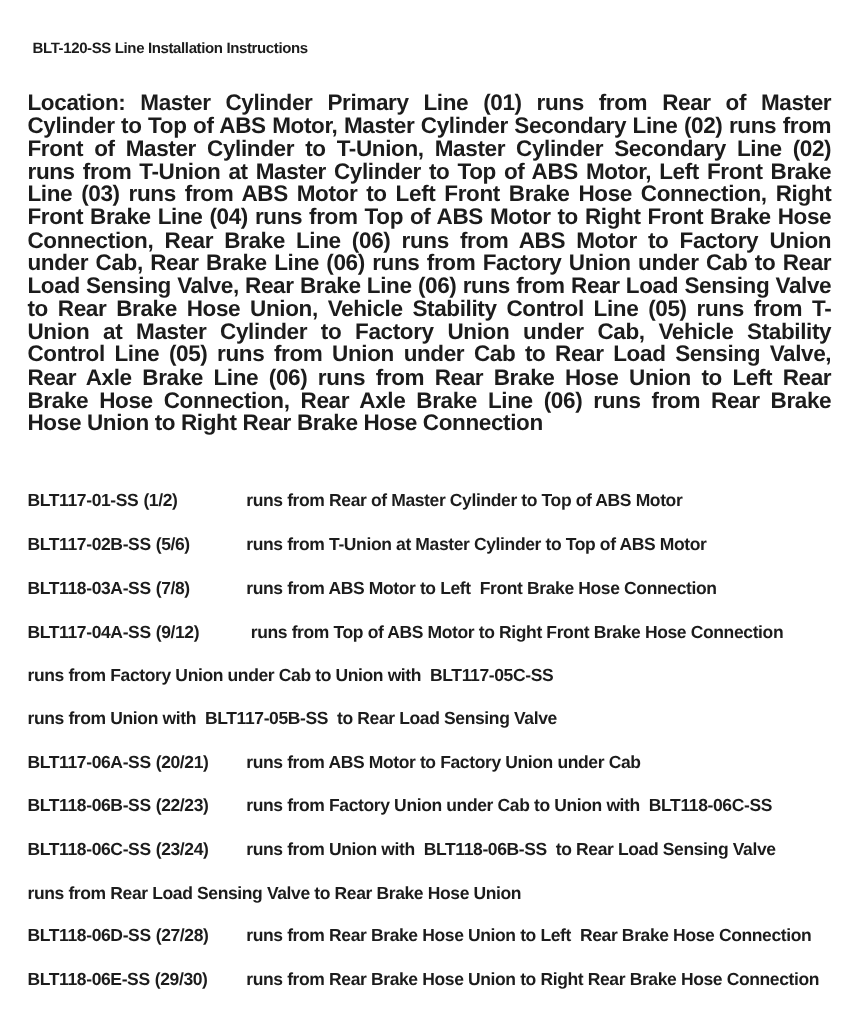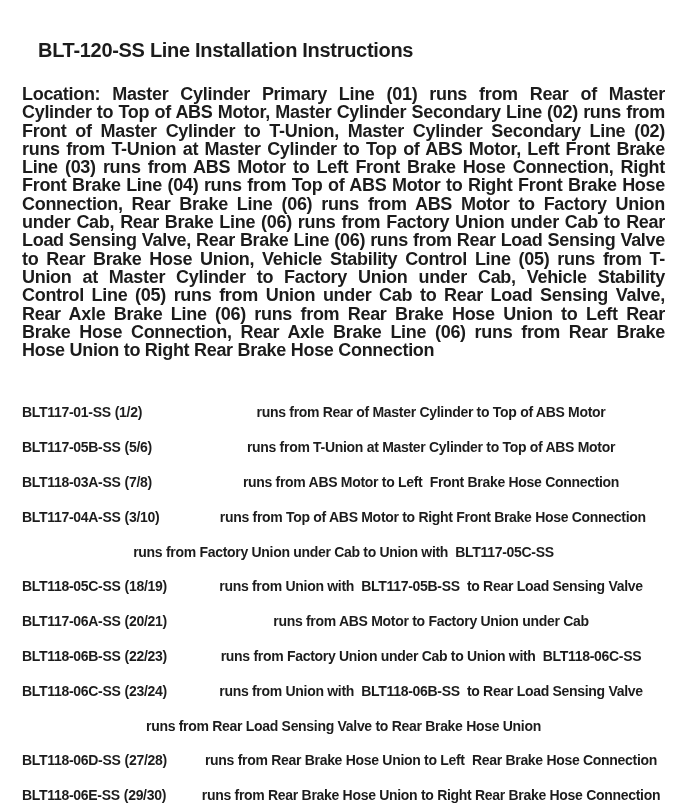--- a/index.html
+++ b/index.html
@@ -17,22 +17,22 @@
     -webkit-font-smoothing: antialiased;
   }
   .page {
     box-sizing: border-box;
     width: 687px;
     height: 807px;
     padding: 24px 22px 0 22px;
     background: #ffffff;
   }
   .doc-title {
-    margin: 16px;
-    font-size: 20px;
+    margin: 4px;
+    font-size: 12px;
     line-height: 21px;
     letter-spacing: -0.3px;
     font-weight: bold;
   }
   .location-paragraph {
     margin: 24px 0 0 0;
     width: 643px;
     font-size: 18px;
     line-height: 18.3px;
     letter-spacing: -0.3px;
@@ -54,61 +54,59 @@
   .line-label {
     flex: 0 0 163px;
     white-space: pre;
   }
   .line-label .pair {
     margin-left: 4px;
   }
   .line-desc {
     flex: 1 1 auto;
     white-space: pre-wrap;
-    text-align: center;
   }
 </style>
 </head>
 <body>
 
 <div class="page">
 
   <h1 class="doc-title">BLT-120-SS Line Installation Instructions</h1>
 
   <p class="location-paragraph">Location: Master Cylinder Primary Line (01) runs from Rear of Master Cylinder to Top of ABS Motor, Master Cylinder Secondary Line (02) runs from Front of Master Cylinder to T-Union, Master Cylinder Secondary Line (02) runs from T-Union at Master Cylinder to Top of ABS Motor, Left Front Brake Line (03) runs from ABS Motor to Left Front Brake Hose Connection, Right Front Brake Line (04) runs from Top of ABS Motor to Right Front Brake Hose Connection, Rear Brake Line (06) runs from ABS Motor to Factory Union under Cab, Rear Brake Line (06) runs from Factory Union under Cab to Rear Load Sensing Valve, Rear Brake Line (06) runs from Rear Load Sensing Valve to Rear Brake Hose Union, Vehicle Stability Control Line (05) runs from T-Union at Master Cylinder to Factory Union under Cab, Vehicle Stability Control Line (05) runs from Union under Cab to Rear Load Sensing Valve, Rear Axle Brake Line (06) runs from Rear Brake Hose Union to Left Rear Brake Hose Connection, Rear Axle Brake Line (06) runs from Rear Brake Hose Union to Right Rear Brake Hose Connection</p>
 
   <div class="lines-list" id="lines-list">
     <div class="line-row">
       <span class="line-label"><span class="code">BLT117-01-SS</span><span class="pair">(1/2)</span></span>
       <span class="line-desc">runs from Rear of Master Cylinder to Top of ABS Motor</span>
     </div>
 
 
     <div class="line-row">
-      <span class="line-label"><span class="code">BLT117-05B-SS</span><span class="pair">(5/6)</span></span>
+      <span class="line-label"><span class="code">BLT117-02B-SS</span><span class="pair">(5/6)</span></span>
       <span class="line-desc">runs from T-Union at Master Cylinder to Top of ABS Motor</span>
     </div>
 
     <div class="line-row">
       <span class="line-label"><span class="code">BLT118-03A-SS</span><span class="pair">(7/8)</span></span>
       <span class="line-desc">runs from ABS Motor to Left  Front Brake Hose Connection</span>
     </div>
 
     <div class="line-row">
-      <span class="line-label"><span class="code">BLT117-04A-SS</span><span class="pair">(3/10)</span></span>
+      <span class="line-label"><span class="code">BLT117-04A-SS</span><span class="pair">(9/12)</span></span>
       <span class="line-desc"> runs from Top of ABS Motor to Right Front Brake Hose Connection</span>
     </div>
 
 
     <div class="line-row">
       <span class="line-desc">runs from Factory Union under Cab to Union with  BLT117-05C-SS</span>
     </div>
 
     <div class="line-row">
-      <span class="line-label"><span class="code">BLT118-05C-SS</span><span class="pair">(18/19)</span></span>
       <span class="line-desc">runs from Union with  BLT117-05B-SS  to Rear Load Sensing Valve</span>
     </div>
 
     <div class="line-row">
       <span class="line-label"><span class="code">BLT117-06A-SS</span><span class="pair">(20/21)</span></span>
       <span class="line-desc">runs from ABS Motor to Factory Union under Cab</span>
     </div>
 
     <div class="line-row">
       <span class="line-label"><span class="code">BLT118-06B-SS</span><span class="pair">(22/23)</span></span>

